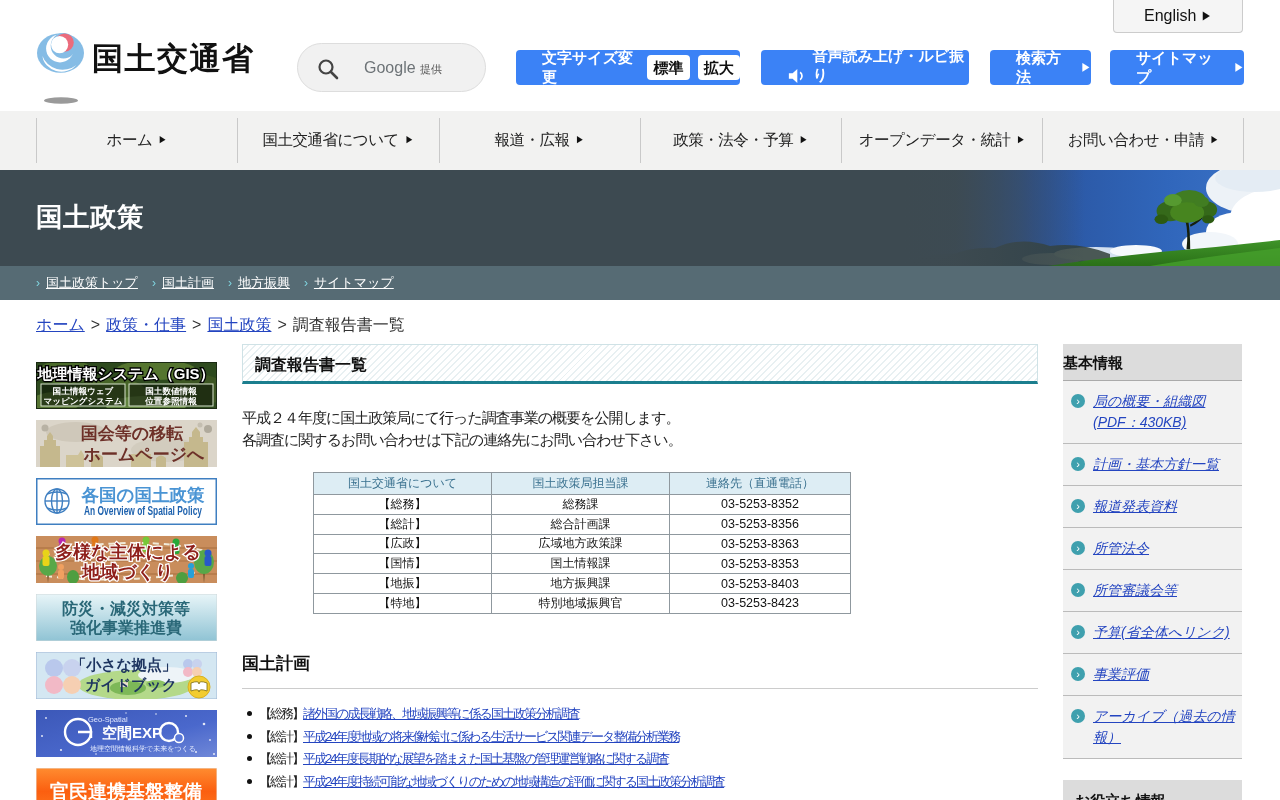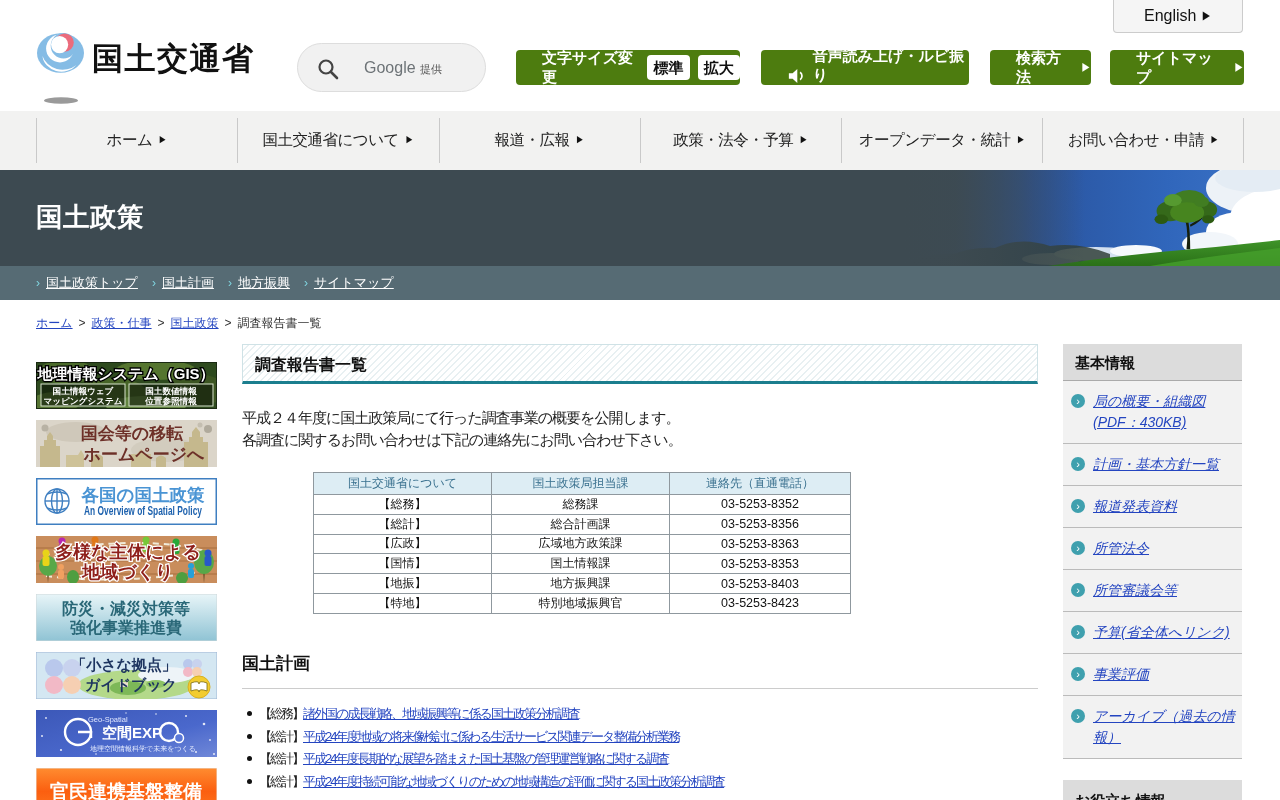--- a/index.html
+++ b/index.html
@@ -17,21 +17,21 @@
 #logo { position:absolute; top:28px; left:34px; }
 #logotext { position:absolute; top:38px; left:92px; font-size:31px; font-weight:bold;
   color:#111; letter-spacing:1.5px;
   font-family:"Liberation Sans",sans-serif; white-space:nowrap; }
 #searchbox { position:absolute; top:43px; left:297px; width:189px; height:49px;
   border-radius:25px; background:#f1f1f1; border:1px solid #ddd; }
 #searchbox .glass { position:absolute; left:18px; top:13px; }
 #searchbox .gtext { position:absolute; left:66px; top:15px; font-size:16px; color:#6d7377; }
 #searchbox .gtext small { font-size:11px; color:#555; }
 
-.tealbtn { position:absolute; top:50px; height:35px; background:#4d7c0f; border-radius:4px;
+.tealbtn { position:absolute; top:50px; height:35px; background:#3b82f6; border-radius:4px;
   color:#fff; font-size:15px; font-weight:bold; display:flex; align-items:center;
   justify-content:center;padding-left:26px; }
 #btn-size { left:516px; width:224px; }
 #btn-size .chip { display:inline-block; background:#fff; color:#111; border-radius:4px;
   width:46px; height:25px; line-height:25px; text-align:center; font-size:15px;
   font-weight:bold; margin-left:8px; }
 #btn-voice { left:761px; width:208px;align-items:flex-end; }
 #btn-search { left:990px; width:101px; }
 #btn-map { left:1110px; width:134px; }
 .wtri { font-size:10px; margin-left:8px; }
@@ -50,21 +50,21 @@
 #hero { position:absolute; top:170px; left:0; width:1280px; height:96px; background:#3d4a51; overflow:hidden; }
 #hero h1 { position:absolute; left:36px; top:29px; color:#fff; font-size:26.5px;
   font-weight:bold; letter-spacing:0.5px; }
 #heroimg { position:absolute; right:0; top:0; }
 
 
 #crumb-dark { position:absolute; top:266px; left:0; width:1280px; height:34px; background:#566b74;
   color:#fff; font-size:13px; display:flex; align-items:center; }
 #crumb-dark .chev { color:#7fd4df; margin:0 6px 0 14px; font-size:12px; }
 #crumb-dark a { color:#fff; text-decoration:underline; }
-#crumb-white { position:absolute; top:315px; left:36px; font-size:12px; color:#333; }
+#crumb-white { position:absolute; top:315px; left:36px; font-size:16px; color:#333; }
 #crumb-white a { color:#2445c0; text-decoration:underline; }
 #crumb-white .sep { margin:0 6px; color:#333; }
 
 
 .banner { position:absolute; left:36px; width:181px; height:47px; overflow:hidden; }
 
 
 #main { position:absolute; left:242px; top:344px; width:796px; }
 #h-box { width:796px; height:40px; border-bottom:3px solid #1b7e8e;
   background:repeating-linear-gradient(135deg, #ffffff 0 3.4px, #e8f0f2 3.4px 4.8px);
@@ -80,21 +80,21 @@
 #h2-keikaku { position:absolute; top:308px; left:0; width:796px; font-size:17px; color:#111;
   border-bottom:1px solid #ccc; padding-bottom:13px; font-weight:bold; }
 #ulist { position:absolute; top:362px; left:0px; width:796px; font-size:13px; letter-spacing:-2px; color:#222; }
 #ulist li { margin-bottom:7.5px; line-height:15px; list-style:none; position:relative; padding-left:17px; white-space:nowrap; }
 #ulist li::before { content:""; position:absolute; left:5px; top:5px; width:5px; height:5px;
   border-radius:50%; background:#111; }
 #ulist a { color:#2445c0; text-decoration:underline; }
 
 
 #rside { position:absolute; left:1063px; top:344px; width:179px; }
-#rside .head { background:#dcdcdc; height:37px; line-height:37px; padding-left:12px;
+#rside .head { background:#dcdcdc; height:37px; line-height:37px; 
   font-size:15px; font-weight:bold; color:#111; border-bottom:1px solid #aaa; }
 #rside ul { list-style:none; }
 #rside li { background:#f2f2f2; border-bottom:1px solid #bbb; padding:10px 2px 10px 8px;
   font-size:14px; line-height:21px; position:relative; }
 #rside li .ico { position:absolute; left:8px; top:13px; width:14px; height:14px; border-radius:50%;
   background:#3fa0ae; color:#fff; font-size:11px; line-height:14px; text-align:center; }
 #rside li a { color:#2445c0; text-decoration:underline; margin-left:22px; display:block;font-style:italic; }
 #rside2 { position:absolute; left:1063px; top:780px; width:179px; }
 #rside2 .head { background:#dcdcdc; height:41px; line-height:41px; padding-left:12px;
   font-size:15px; font-weight:bold; color:#111; }

